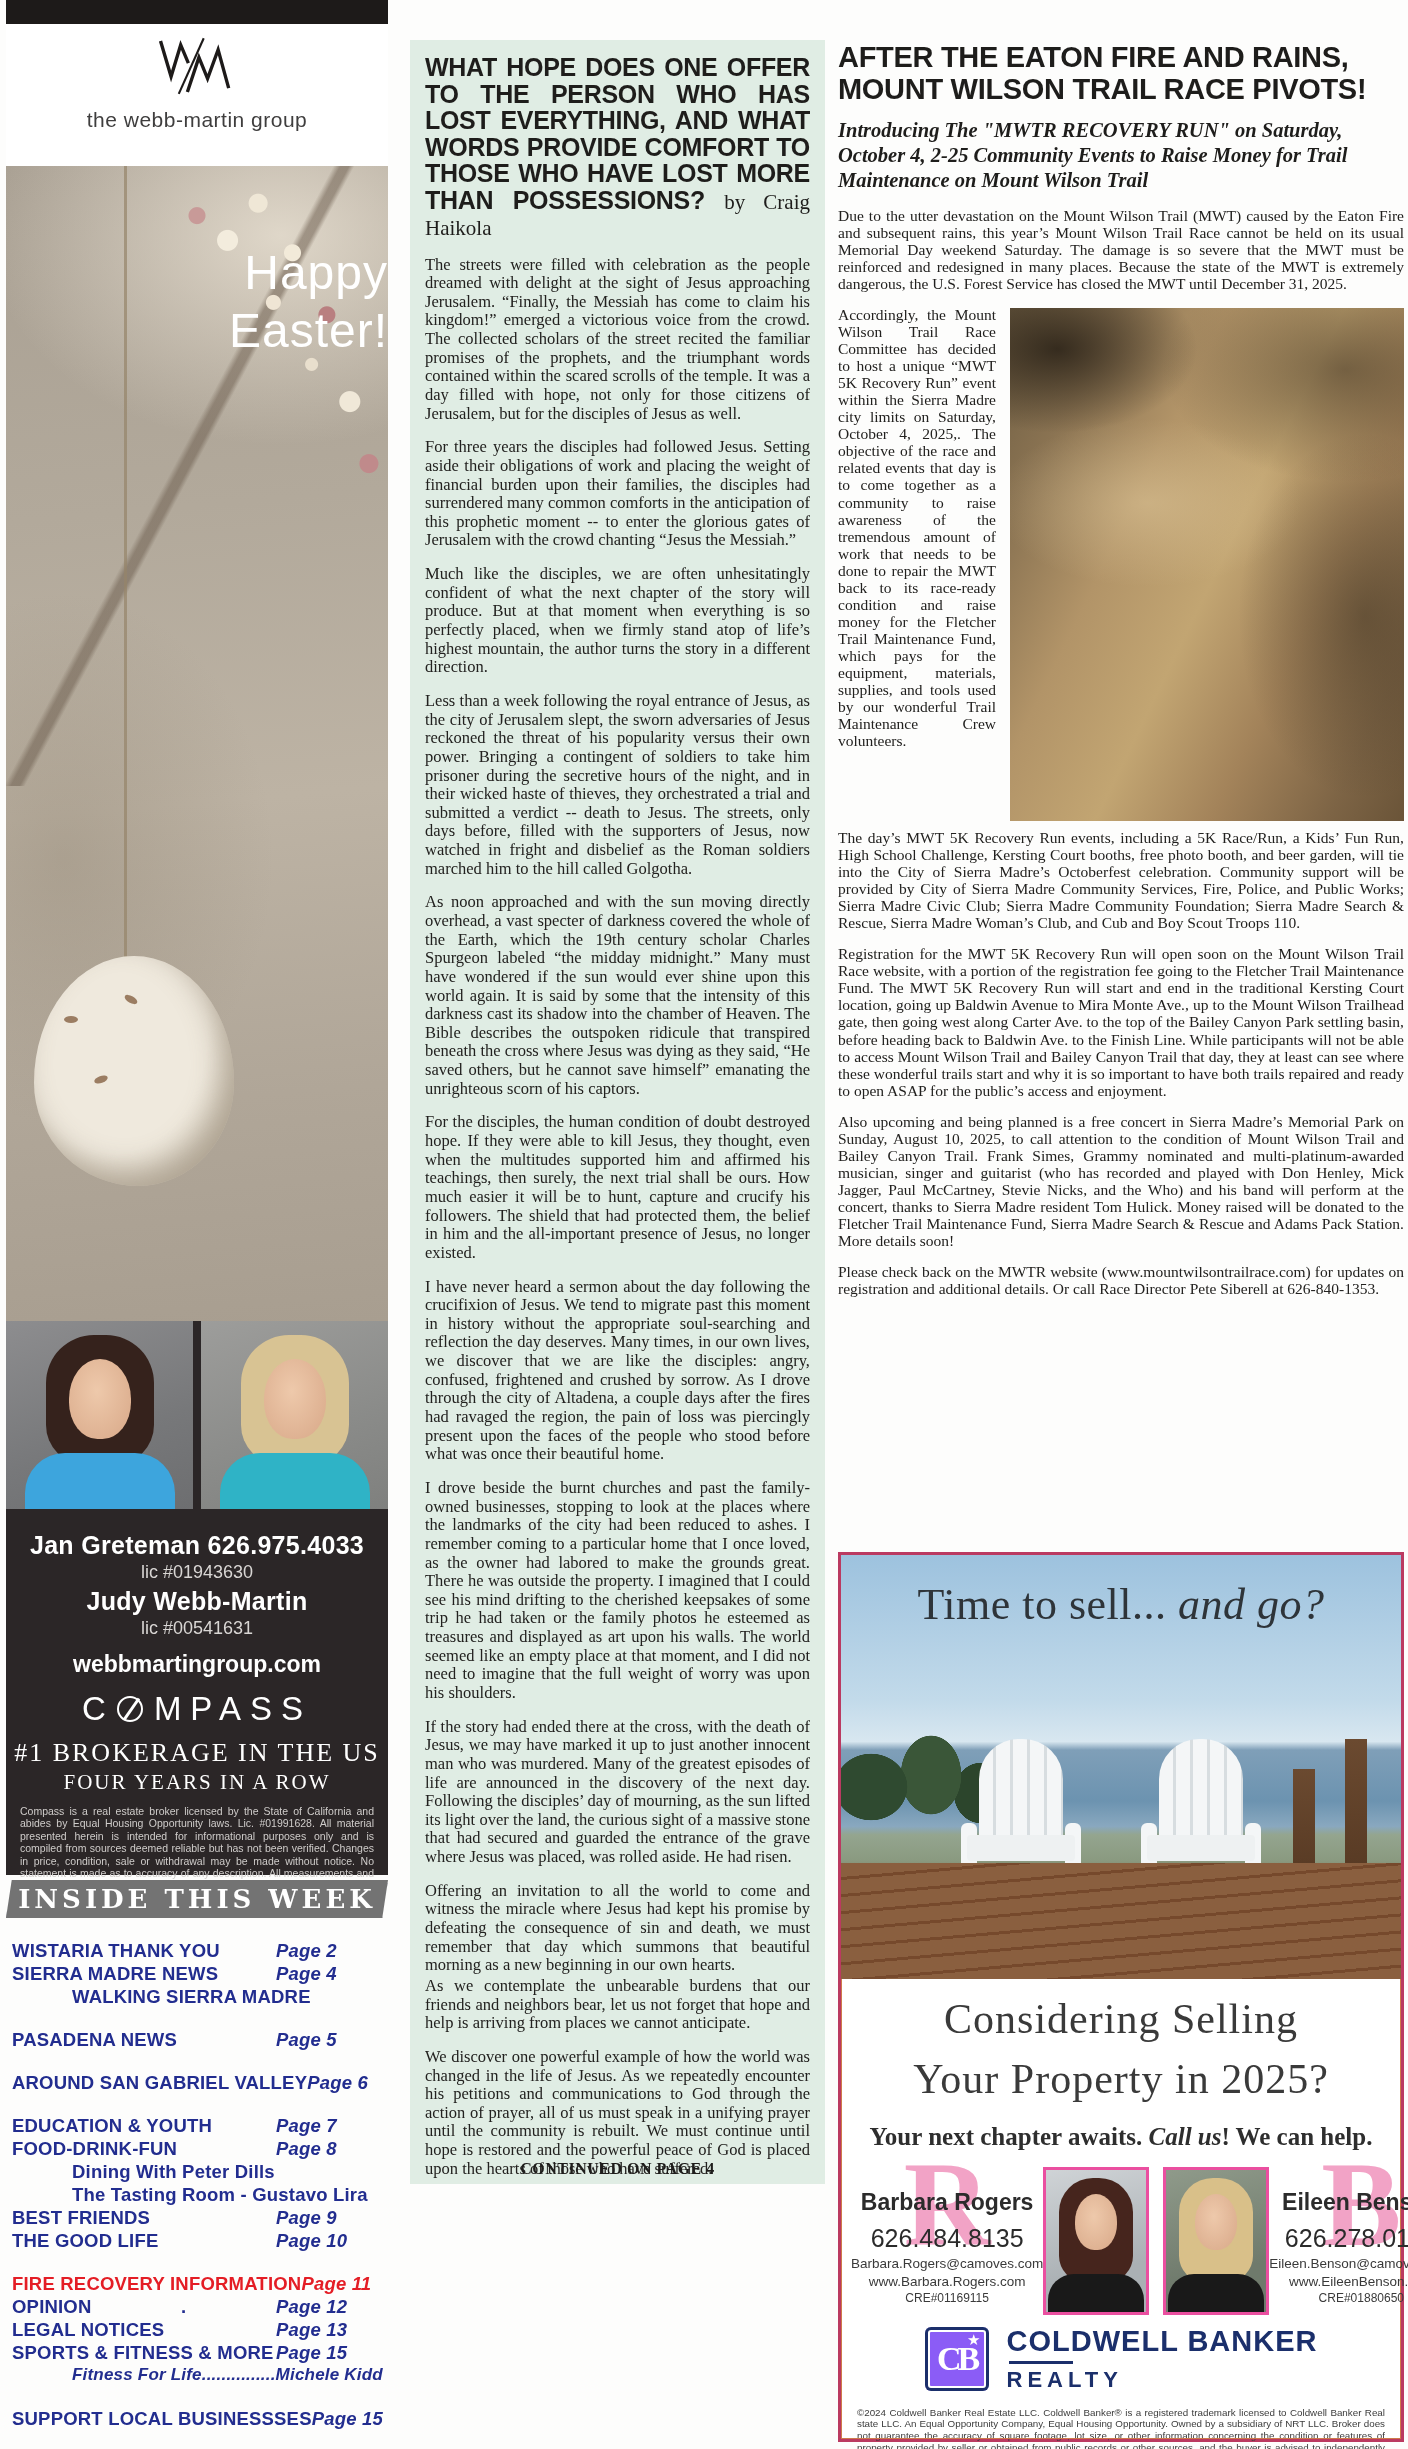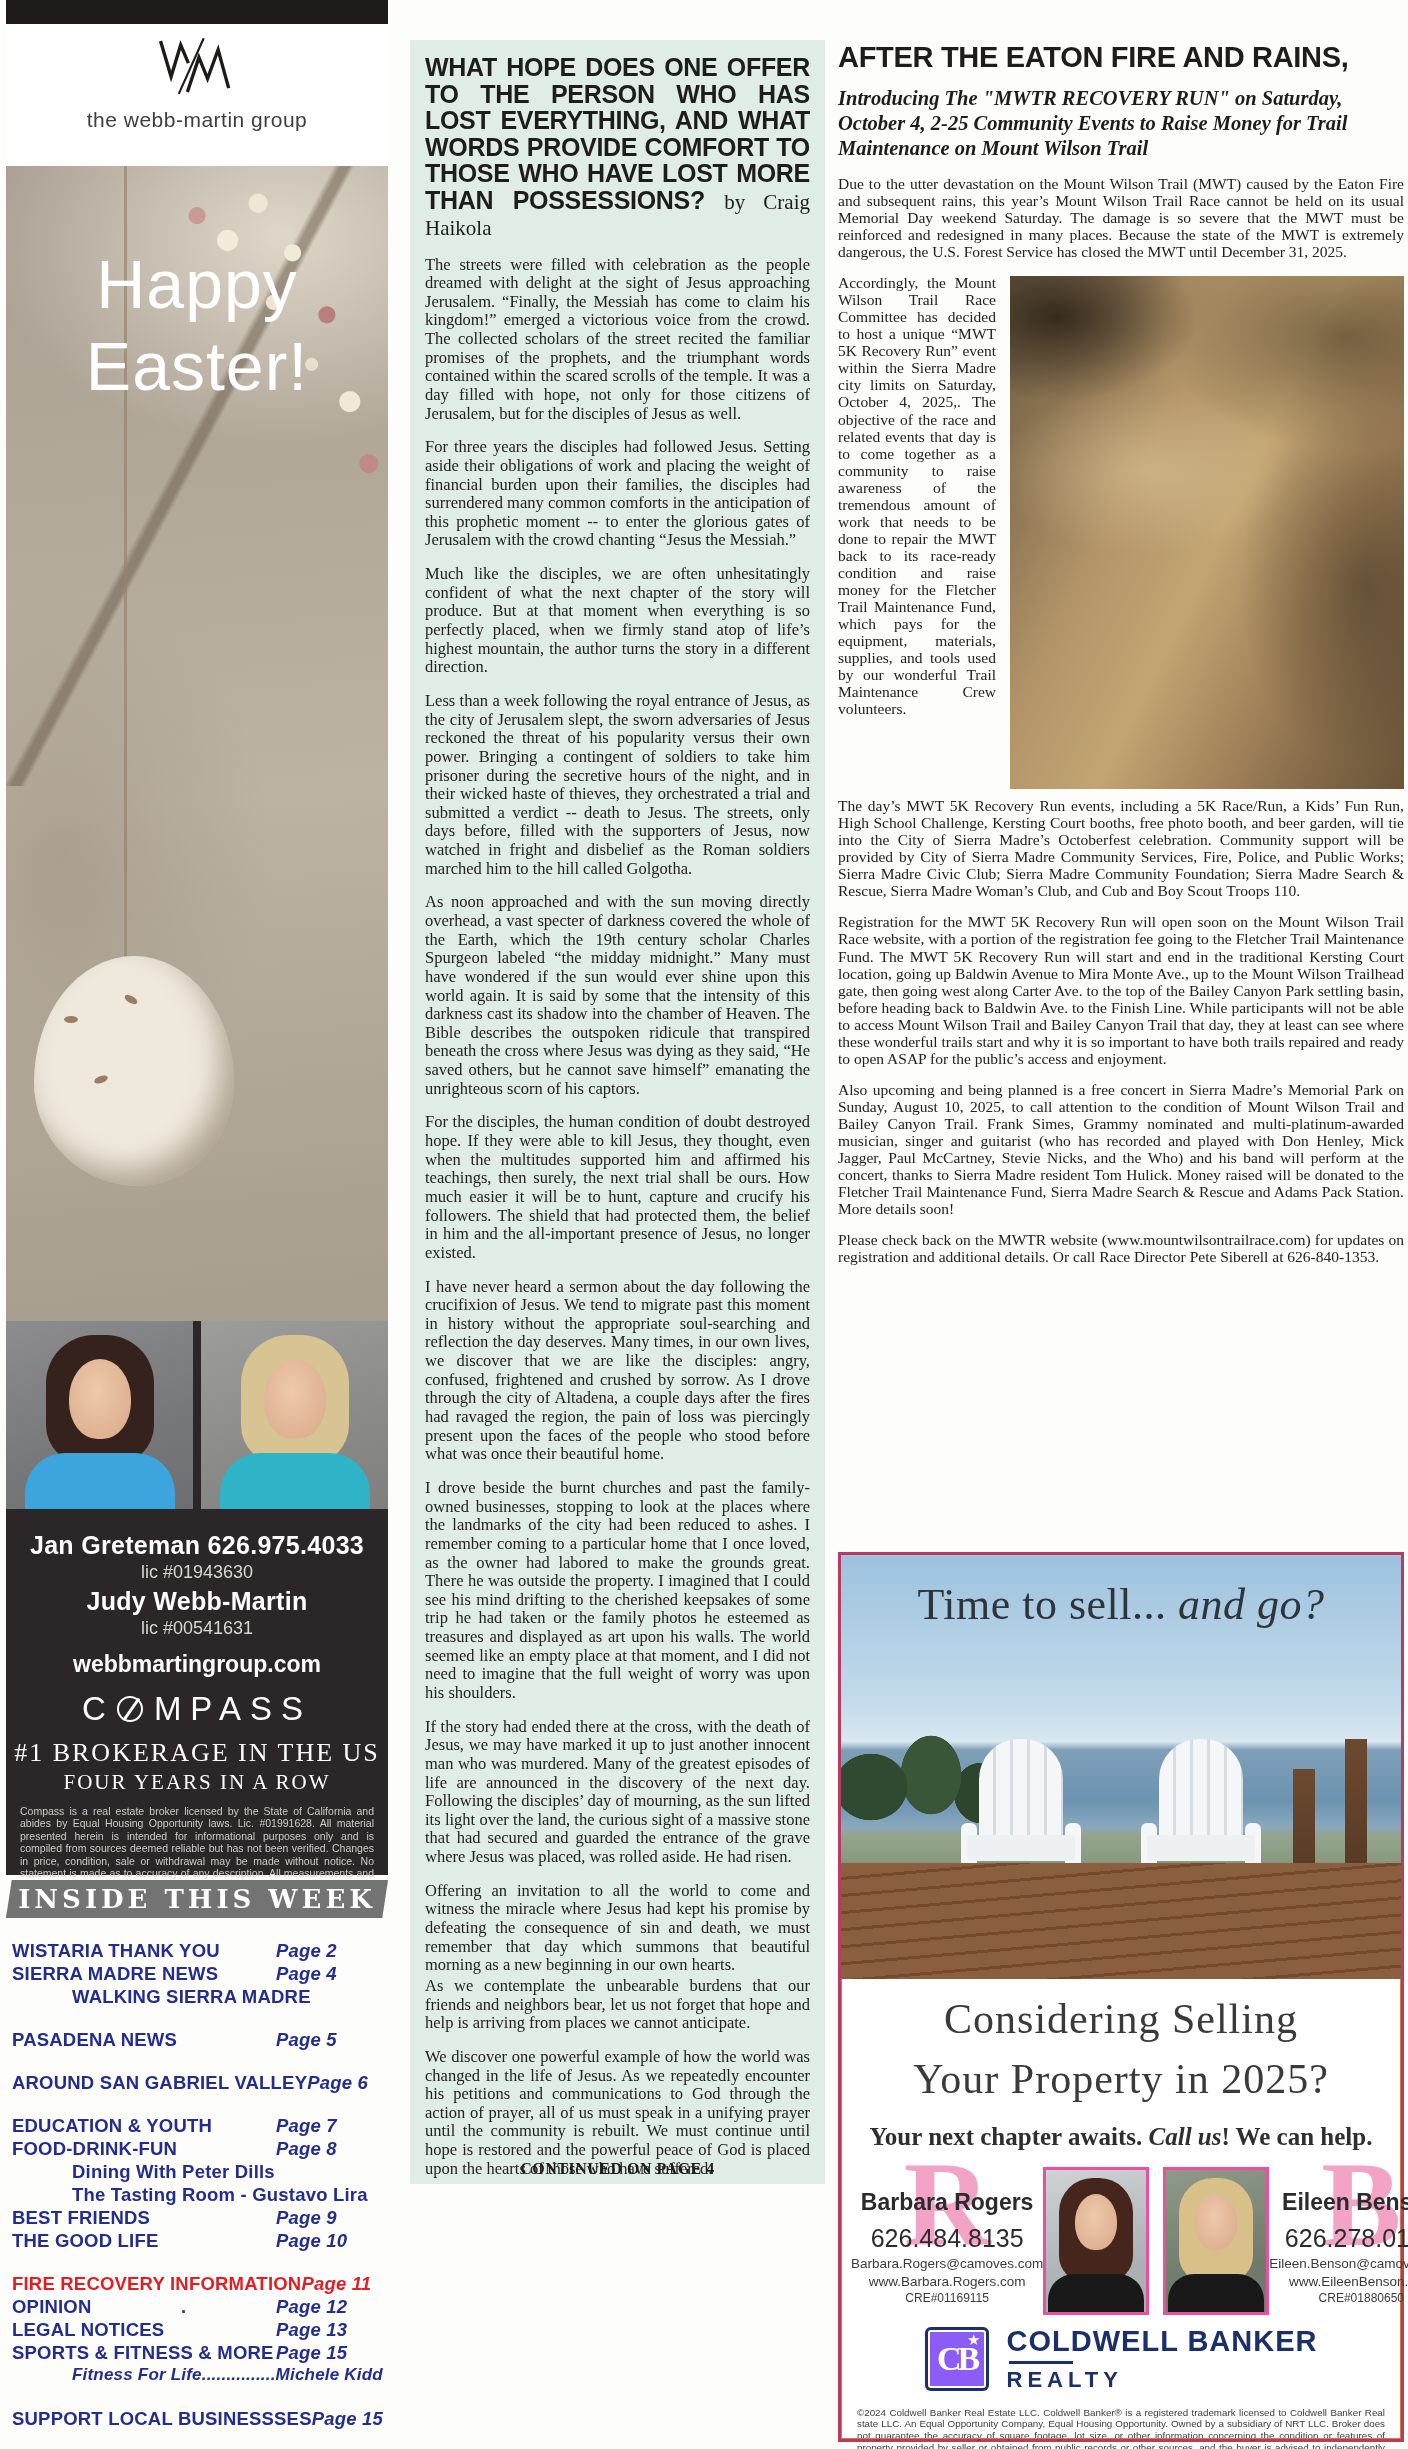--- a/index.html
+++ b/index.html
@@ -30,22 +30,22 @@
       radial-gradient(circle 12px at 95% 48%, #c08a8b 0 9px, rgba(0,0,0,0) 10px),
       radial-gradient(circle 10px at 70% 22%, #efe5d4 0 7px, rgba(0,0,0,0) 8px),
       radial-gradient(circle 9px at 80% 32%, #e9dfcd 0 6px, rgba(0,0,0,0) 7px),
       linear-gradient(118deg, rgba(0,0,0,0) 46%, rgba(110,95,80,.55) 47%, rgba(110,95,80,.55) 48.2%, rgba(0,0,0,0) 49%);
   }
   .egg-string { position:absolute; left:118px; top:0; width:3px; height:830px; background:rgba(150,132,105,.7); }
   .egg { position:absolute; left:28px; top:790px; width:200px; height:230px; border-radius:50% 50% 48% 52% / 55% 55% 45% 45%;
     background:radial-gradient(ellipse at 40% 35%, #efe9dd 0 55%, #cfc6b4 100%);
     box-shadow:inset -12px -16px 28px rgba(120,105,85,.45); }
   .egg i { position:absolute; width:14px; height:7px; background:#9b7d62; border-radius:50%; display:block; }
-  .happy { position:absolute; top:78px; left:0; right:0; text-align:center; color:#ffffff;
-    font-family:"Liberation Sans",sans-serif; font-weight:400; font-size:68px; line-height:1.2; letter-spacing:1px; }
+  .happy { position:absolute; top:78px; left:0; right:0; text-align:right; color:#ffffff;
+    font-family:"Liberation Sans",sans-serif; font-weight:400; font-size:48px; line-height:1.2; letter-spacing:1px; }
   .easter-message { position:absolute; top:872px; left:16px; right:16px; text-align:center; color:#ffffff;
     font-family:"Liberation Sans",sans-serif; font-style:italic; font-size:31px; line-height:1.34; font-weight:500; }
 
   .portraits { display:flex; gap:8px; background:#2b2627; height:188px; }
   .portrait { flex:1; position:relative; overflow:hidden; }
   .portrait .bg { position:absolute; inset:0; }
   .p-jan .bg { background:linear-gradient(160deg,#8d8d8f,#77787a 60%,#6d6e70); }
   .p-judy .bg { background:linear-gradient(160deg,#9d9d9b,#8a8b89 60%,#7f807e); }
   .portrait .hair { position:absolute; left:50%; top:14px; transform:translateX(-50%); width:108px; height:130px; border-radius:48px 48px 40px 40px; }
   .p-jan .hair { background:#35221c; }
@@ -332,20 +332,21 @@
       <p style="margin-bottom:2px;">Offering an invitation to all the world to come and witness the miracle where Jesus had kept his promise by defeating the consequence of sin and death, we must remember that day which summons that beautiful morning as a new beginning in our own hearts.</p>
       <p>As we contemplate the unbearable burdens that our friends and neighbors bear, let us not forget that hope and help is arriving from places we cannot anticipate.</p>
       <p>We discover one powerful example of how the world was changed in the life of Jesus. As we repeatedly encounter his petitions and communications to God through the action of prayer, all of us must speak in a unifying prayer until the community is rebuilt. We must continue until hope is restored and the powerful peace of God is placed upon the hearts of those who have suffered.</p>
     </div>
     <div class="continued">CONTINUED ON PAGE  4</div>
   </div>
 
   <div id="right-col">
     <h1 class="r-headline">
       <div>AFTER THE EATON FIRE AND RAINS,</div>
+      <div>MOUNT WILSON TRAIL RACE PIVOTS!</div>
     </h1>
     <div class="r-subhead"> Introducing The "MWTR RECOVERY RUN" on Saturday, October 4, 2-25  Community Events to Raise Money for Trail Maintenance on Mount Wilson Trail</div>
 
     <div class="r-article">
       <p>Due to the utter devastation on the Mount Wilson Trail (MWT) caused by the Eaton Fire and subsequent rains, this year’s Mount Wilson Trail Race cannot be held on its usual Memorial Day weekend Saturday. The damage is so severe that the MWT must be reinforced and redesigned in many places. Because the state of the MWT is extremely dangerous, the U.S. Forest Service has closed the MWT until December 31, 2025.</p>
       <div class="trail-photo"></div>
       <p>Accordingly, the Mount Wilson Trail Race Committee has decided to host a unique “MWT 5K Recovery Run” event within the Sierra Madre city limits on Saturday, October 4, 2025,. The objective of the race and related events that day is to come together as a community to raise awareness of the tremendous amount of work that needs to be done to repair the MWT back to its race-ready condition and raise money for the Fletcher Trail Maintenance Fund, which pays for the equipment, materials, supplies, and tools used by our wonderful Trail Maintenance Crew volunteers.</p>
       <p class="clear-p">The day’s MWT 5K Recovery Run events, including a 5K Race/Run, a Kids’ Fun Run, High School Challenge, Kersting Court booths, free photo booth, and beer garden, will tie into the City of Sierra Madre’s Octoberfest celebration. Community support will be provided by City of Sierra Madre Community Services, Fire, Police, and Public Works; Sierra Madre Civic Club; Sierra Madre Community Foundation; Sierra Madre Search &amp; Rescue, Sierra Madre Woman’s Club, and Cub and Boy Scout Troops 110.</p>
       <p>Registration for the MWT 5K Recovery Run will open soon on the Mount Wilson Trail Race website, with a portion of the registration fee going to the Fletcher Trail Maintenance Fund. The MWT 5K Recovery Run will start and end in the traditional Kersting Court location, going up Baldwin Avenue to Mira Monte Ave., up to the Mount Wilson Trailhead gate, then going west along Carter Ave. to the top of the Bailey Canyon Park settling basin, before heading back to Baldwin Ave. to the Finish Line. While participants will not be able to access Mount Wilson Trail and Bailey Canyon Trail that day, they at least can see where these wonderful trails start and why it is so important to have both trails repaired and ready to open ASAP for the public’s access and enjoyment.</p>
       <p>Also upcoming and being planned is a free concert in Sierra Madre’s Memorial Park on Sunday, August 10, 2025, to call attention to the condition of Mount Wilson Trail and Bailey Canyon Trail. Frank Simes, Grammy nominated and multi-platinum-awarded musician, singer and guitarist (who has recorded and played with Don Henley, Mick Jagger, Paul McCartney, Stevie Nicks, and the Who) and his band will perform at the concert, thanks to Sierra Madre resident Tom Hulick. Money raised will be donated to the Fletcher Trail Maintenance Fund, Sierra Madre Search &amp; Rescue and Adams Pack Station. More details soon!</p>

